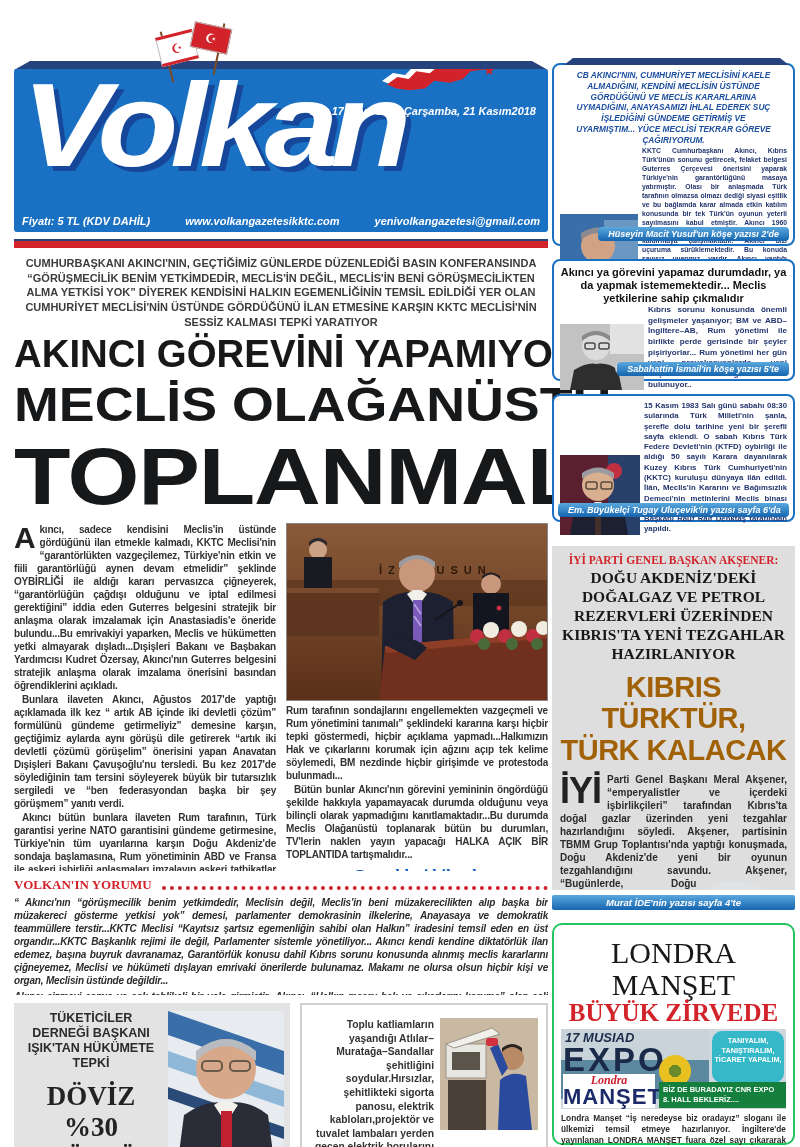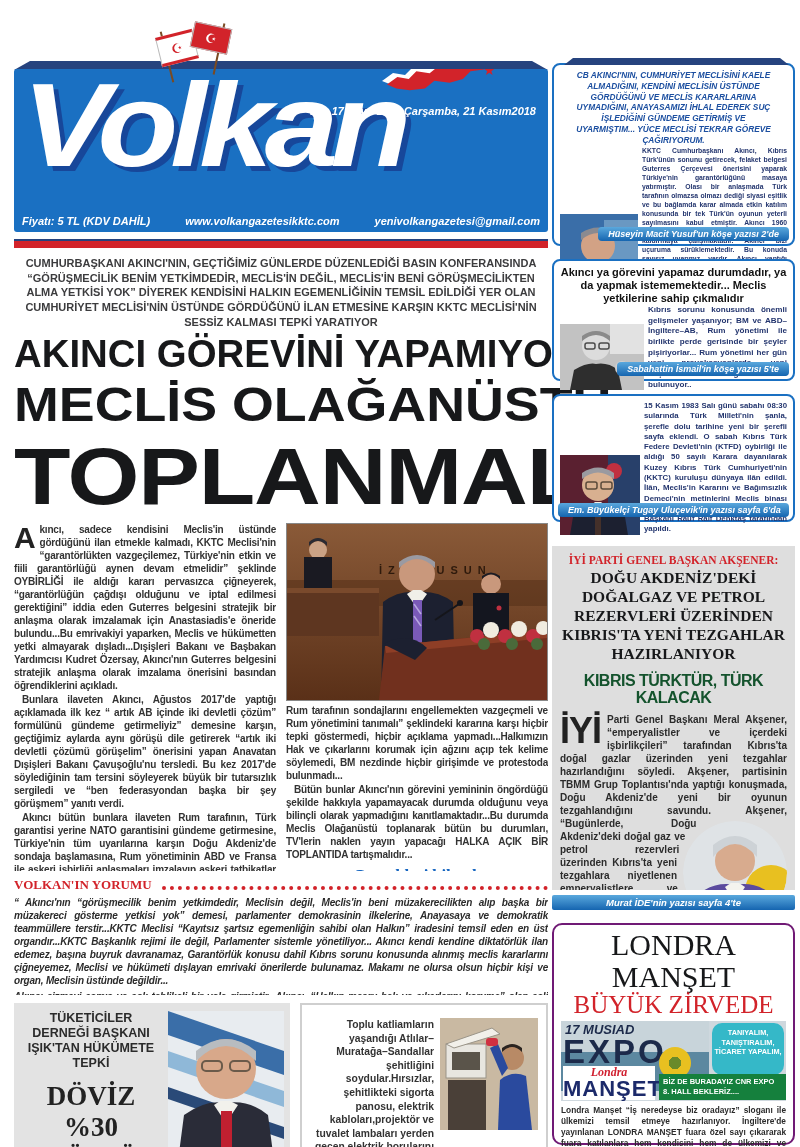--- a/index.html
+++ b/index.html
@@ -84,31 +84,31 @@
   .box-ismail .box-body{font-size:8.1px;}
   .box-ulucevik{height:128px;margin-top:13px;}
   .box-ulucevik h3{margin:0 0 2px;font-size:11.3px;font-weight:bold;color:#111;text-align:center;letter-spacing:-.3px;}
   .box-ulucevik .box-body{font-size:7.8px;}
   .box-ulucevik .box-footer{left:4px;text-align:center;}
 
   .box-aksener{height:344px;margin-top:24px;background:#dedede;padding:8px 8px;box-sizing:border-box;overflow:hidden;}
   .aks-kicker{color:#d2232a;font-family:"Liberation Serif",serif;font-weight:bold;font-size:11.5px;text-align:center;}
   .aks-sub{font-family:"Liberation Serif",serif;font-weight:bold;font-size:15.5px;color:#17181a;
            text-align:center;line-height:1.22;margin-top:3px;}
-  .aks-main{font-weight:bold;font-size:16px;color:#14532d;text-align:center;line-height:1.1;margin:8px 0 6px;letter-spacing:-.5px;}
+  .aks-main{font-weight:bold;font-size:29px;color:#a16207;text-align:center;line-height:1.1;margin:8px 0 6px;letter-spacing:-.5px;}
   .aks-body{font-size:10px;font-weight:bold;color:#2b2b2b;line-height:1.3;text-align:justify;}
   .aks-drop{float:left;font-size:36px;line-height:.8;margin:4px 6px 0 0;color:#222;letter-spacing:-1px;}
   .aks-photo{float:right;width:104px;height:104px;border-radius:50%;margin:4px 0 2px 6px;shape-outside:circle(50%);}
   .bar-murat{position:relative;margin-top:5px;background:linear-gradient(#5aa8dd,#1565b0);color:#fff;
              font-weight:bold;font-style:italic;font-size:9.5px;text-align:center;padding:2px 0;border-radius:2px;}
 
-  .box-londra{height:222px;margin-top:13px;border:2px solid #701a75;border-radius:10px;background:#fff;
-              padding:4px 7px;box-sizing:border-box;}
+  .box-londra{height:222px;margin-top:13px;border:2px solid #22c55e;border-radius:10px;background:#fff;
+              padding:12px 7px;box-sizing:border-box;}
   .lon-t1{font-family:"Liberation Serif",serif;font-size:30px;color:#17181a;text-align:center;letter-spacing:0px;line-height:1.05;}
-  .lon-t2{font-family:"Liberation Serif",serif;font-weight:normal;font-size:25px;color:#d2232a;text-align:center;line-height:1.05;}
+  .lon-t2{font-family:"Liberation Serif",serif;font-weight:bold;font-size:25px;color:#d2232a;text-align:center;line-height:1.05;}
   .ad{position:relative;height:80px;margin-top:3px;background:#cfd8de;overflow:hidden;}
   .ad-sea{position:absolute;left:0;top:0;width:148px;height:70px;
           background:linear-gradient(#c8d4da 0 45%,#5c88a0 45% 100%);}
   .ad-title{position:absolute;left:4px;top:1px;font-size:13px;font-weight:bold;font-style:italic;color:#1c2a4a;}
   .ad-expo{position:absolute;left:2px;top:12px;font-size:33px;font-weight:bold;color:#1c2a4a;letter-spacing:3px;}
   .sunflower{position:absolute;left:98px;top:26px;width:32px;height:32px;border-radius:50%;
              background:radial-gradient(circle,#6a8a2a 0 28%,#e8c020 28% 100%);}
   .ad-dates{position:absolute;left:2px;top:50px;background:#c22030;color:#fff;font-size:7px;font-weight:bold;padding:1px 3px;}
   .ad-venue{position:absolute;left:2px;top:61px;background:#b02030;color:#fff;font-size:7px;font-weight:bold;padding:1px 3px;}
   .ad-tag{position:absolute;left:2px;top:72px;background:#333;color:#fff;font-size:5px;padding:0 2px;}

